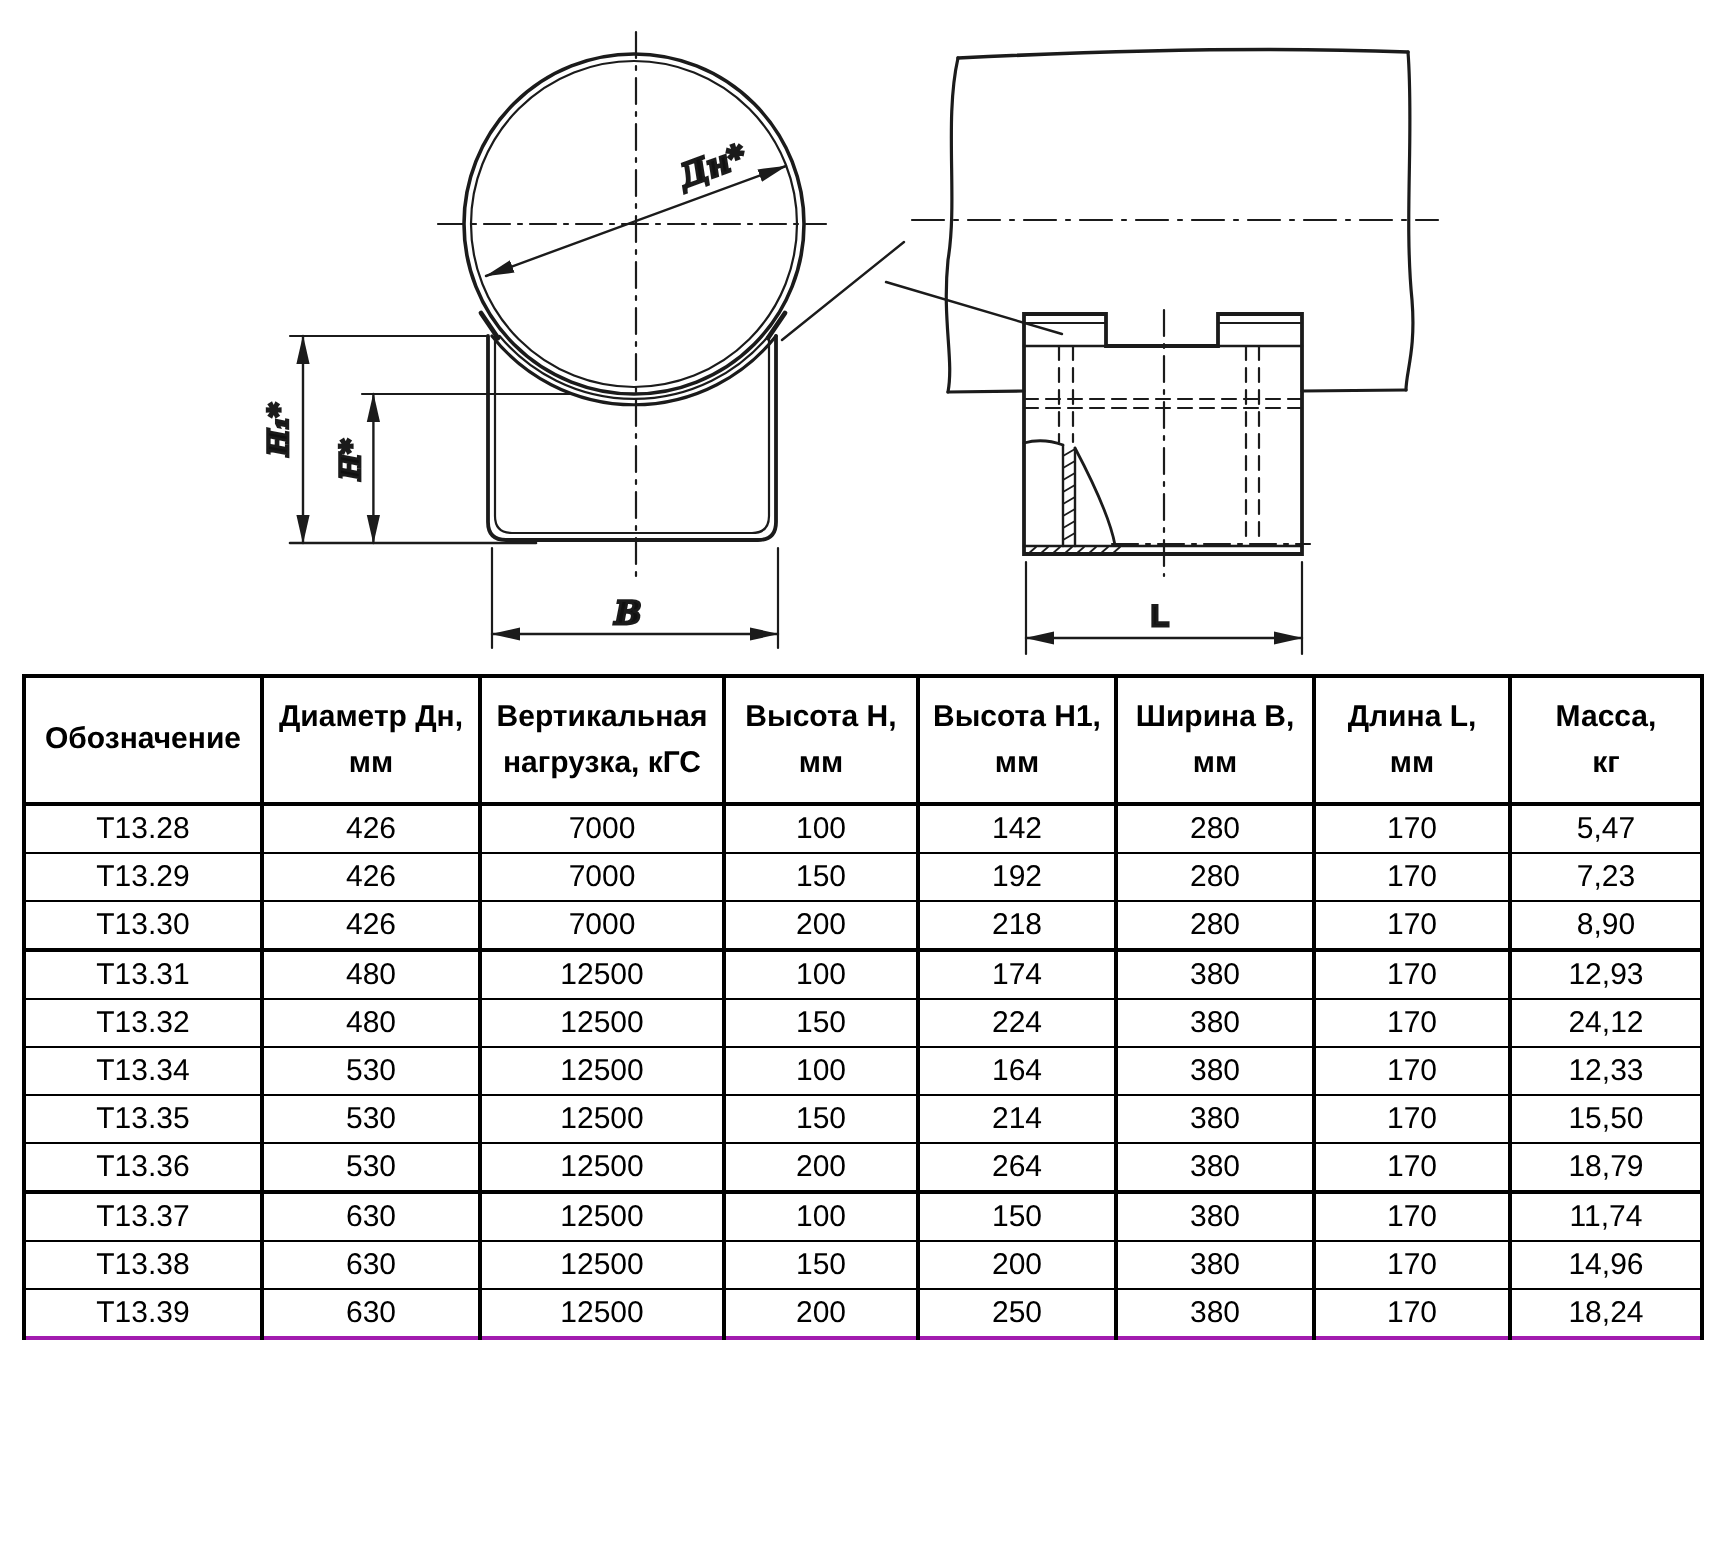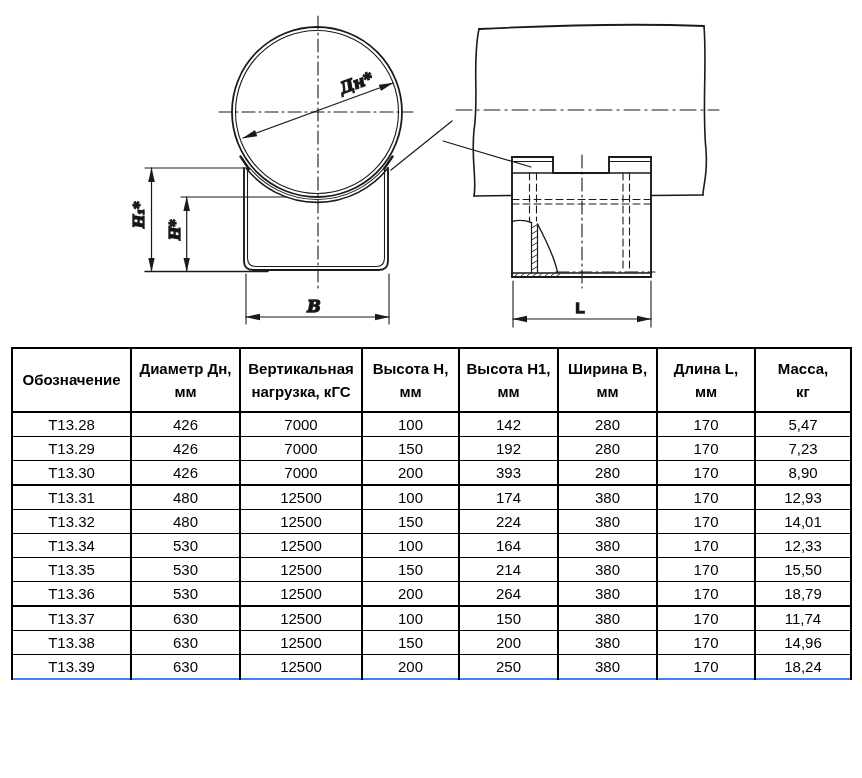--- a/index.html
+++ b/index.html
@@ -4,23 +4,23 @@
 <style>
   html,body{margin:0;padding:0;background:#ffffff;}
   .sheet{position:relative;width:862px;height:778px;background:#fff;
          font-family:"Liberation Sans",sans-serif;overflow:hidden;}
   svg.drawing{position:absolute;left:0;top:0;}
   svg.drawing text{fill:#111;}
   .dim-label{font-family:"DejaVu Serif",serif;font-style:italic;font-weight:bold;font-size:16px;}
   .dim-label-sm{font-family:"DejaVu Serif",serif;font-style:italic;font-weight:bold;font-size:14px;}
   .dim-label-plain{font-family:"Liberation Sans",sans-serif;font-weight:bold;font-size:15px;}
 
-  table.spec{position:absolute;left:11px;top:347px;width:839px;
+  table.spec{position:absolute;left:11px;top:337px;width:839px;
              border-collapse:collapse;table-layout:fixed;
-             border:2px solid #3b82f6;background:#fff;}
+             border:2px solid #a21caf;background:#fff;}
   table.spec th{border-right:2px solid #000;border-left:2px solid #000;border-bottom:2px solid #000;border-top:2px solid #000;
                 font-size:15px;font-weight:bold;color:#000;text-align:center;vertical-align:middle;
                 height:62px;padding:0 1px;line-height:1.55;}
   table.spec td{border-right:2px solid #000;border-left:2px solid #000;border-bottom:1px solid #000;
                 font-size:15px;color:#000;text-align:center;vertical-align:middle;
                 height:23px;padding:0;}
   table.spec tr.group-end td{border-bottom:2px solid #000;}
   .hline:empty{display:none;}
 </style>
 </head>
@@ -179,21 +179,21 @@
           <td>192</td>
           <td>280</td>
           <td>170</td>
           <td>7,23</td>
         </tr>
         <tr class="group-end">
           <td>T13.30</td>
           <td>426</td>
           <td>7000</td>
           <td>200</td>
-          <td>393</td>
+          <td>218</td>
           <td>280</td>
           <td>170</td>
           <td>8,90</td>
         </tr>
         <tr>
           <td>T13.31</td>
           <td>480</td>
           <td>12500</td>
           <td>100</td>
           <td>174</td>
@@ -202,21 +202,21 @@
           <td>12,93</td>
         </tr>
         <tr>
           <td>T13.32</td>
           <td>480</td>
           <td>12500</td>
           <td>150</td>
           <td>224</td>
           <td>380</td>
           <td>170</td>
-          <td>14,01</td>
+          <td>24,12</td>
         </tr>
         <tr>
           <td>T13.34</td>
           <td>530</td>
           <td>12500</td>
           <td>100</td>
           <td>164</td>
           <td>380</td>
           <td>170</td>
           <td>12,33</td>

